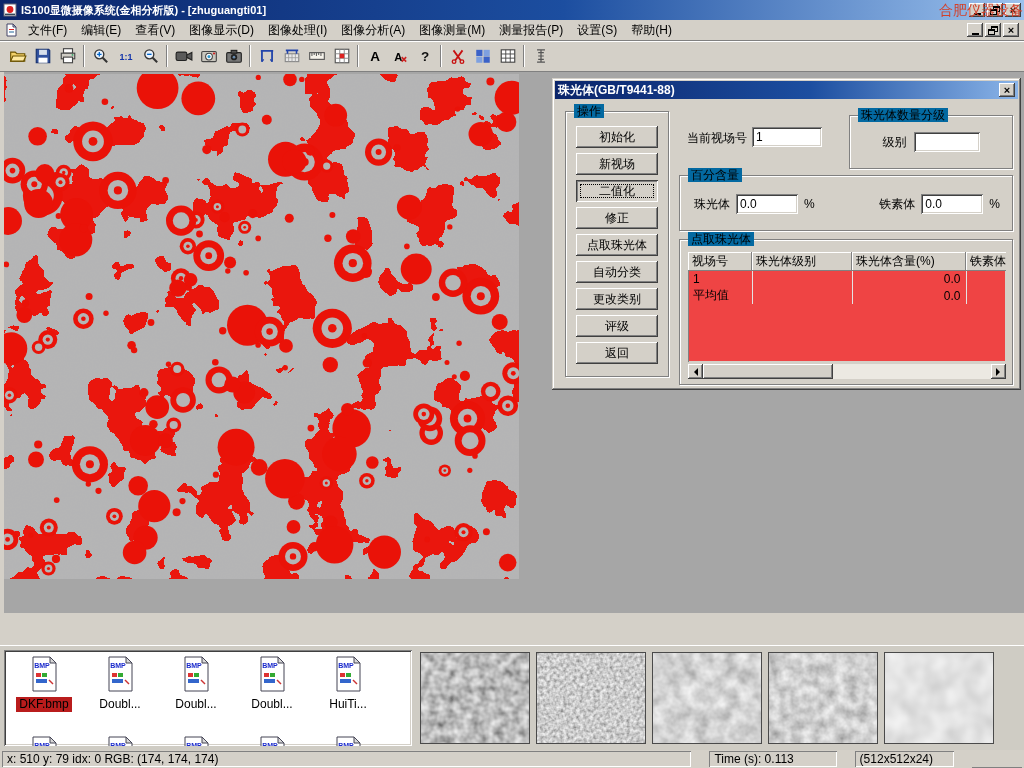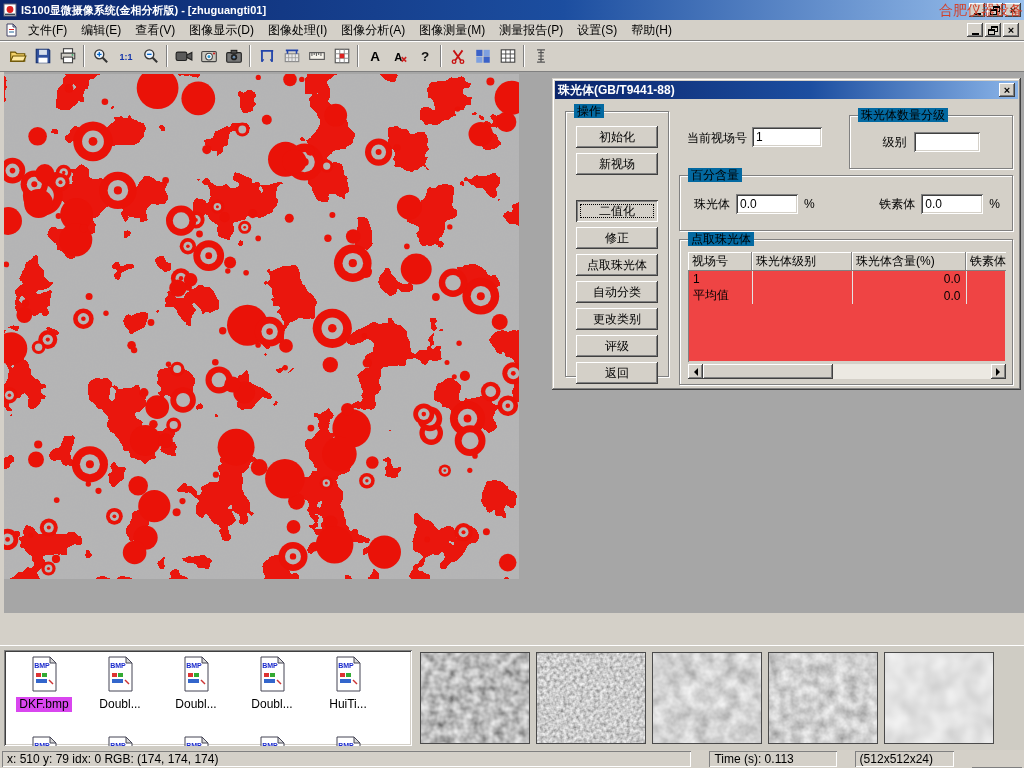--- a/index.html
+++ b/index.html
@@ -40,21 +40,21 @@
   .dlg-title-text{color:#fff;font-weight:bold;font-size:12px;flex:1;white-space:nowrap;}
   .dlg-close{width:16px;height:14px;display:flex;align-items:center;justify-content:center;font-weight:bold;font-size:11px;}
   .dlg-body{position:absolute;left:3px;top:21px;right:3px;bottom:3px;}
 
   .groupbox{position:absolute;border:1px solid #808080;box-shadow:inset 1px 1px 0 #fff,1px 1px 0 #fff;}
   .legend{position:absolute;top:-8px;left:8px;background:#0369a1;padding:0 3px;font-size:12px;line-height:14px;white-space:nowrap;}
 
   .op-group{left:10px;top:12px;width:104px;height:266px;}
   .op-list{display:flex;flex-direction:column;align-items:center;gap:5px;padding-top:14px;}
   .op-btn{width:82px;height:22px;font-size:12px;font-family:inherit;display:flex;align-items:center;justify-content:center;white-space:nowrap;cursor:default;}
-  .op-btn.active{box-shadow:inset 1px 1px 0 #404040,inset -1px -1px 0 #fff,inset 2px 2px 0 #808080,inset -2px -2px 0 #d4d0c8;outline:1px dotted #000;outline-offset:-5px;margin-top:20px;}
+  .op-btn.active{box-shadow:inset 1px 1px 0 #404040,inset -1px -1px 0 #fff,inset 2px 2px 0 #808080,inset -2px -2px 0 #d4d0c8;outline:1px dotted #000;outline-offset:-5px;}
 
   .tfield{background:#fff;box-shadow:inset 1px 1px 0 #808080,inset -1px -1px 0 #fff,inset 2px 2px 0 #404040,inset -2px -2px 0 #d4d0c8;border:none;height:20px;font-size:12px;font-family:inherit;padding:1px 4px;}
 
   .cur-field{position:absolute;left:132px;top:28px;display:flex;align-items:flex-end;gap:5px;}
   .grading-group{left:294px;top:16px;width:164px;height:54px;}
   .grading-row{display:flex;align-items:center;justify-content:center;gap:7px;padding-top:16px;}
   .percent-group{left:124px;top:76px;width:334px;height:56px;}
   .percent-row{display:flex;align-items:center;gap:6px;padding:18px 12px 0 14px;}
   .percent-row .gap{flex:1;}
   .mf-group{left:124px;top:140px;width:334px;height:146px;}
@@ -72,21 +72,21 @@
   .tri-l{width:0;height:0;border:4px solid transparent;border-right:4px solid #000;margin-left:-3px;}
   .tri-r{width:0;height:0;border:4px solid transparent;border-left:4px solid #000;margin-right:-3px;}
 
   
   .filestrip{position:absolute;top:645px;left:0;width:1024px;height:105px;background:#cfccc4;border-top:1px solid #fff;}
   .filebox{position:absolute;left:4px;top:4px;width:408px;height:96px;background:#fff;box-shadow:inset 1px 1px 0 #808080,inset -1px -1px 0 #fff,inset 2px 2px 0 #404040,inset -2px -2px 0 #d4d0c8;overflow:hidden;padding:6px 2px 0 2px;}
   .file-row{display:flex;}
   .file-row2{display:flex;margin-top:24px;}
   .file-item{width:76px;display:flex;flex-direction:column;align-items:center;cursor:default;}
   .file-label{font-size:12px;margin-top:2px;padding:0 3px;line-height:15px;white-space:nowrap;}
-  .file-label.selected{background:#d946ef;}
+  .file-label.selected{background:#b91c1c;}
   .thumbs{position:absolute;left:420px;top:6px;display:flex;gap:6px;}
   .thumb{width:110px;height:92px;border:1px solid #4a4a4a;background:#555;cursor:default;}
 
   
   .statusbar{position:absolute;left:0;top:750px;width:1024px;height:18px;background:#d4d0c8;display:flex;gap:18px;align-items:center;padding:1px 2px;}
   .spanel{height:16px;box-shadow:inset 1px 1px 0 #808080,inset -1px -1px 0 #fff;font-size:12px;line-height:15px;padding:0 5px;white-space:nowrap;display:flex;align-items:center;gap:4px;}
   .sp1{width:694px;} .sp-time{width:128px;} .sp-size{width:100px;} .sp-mode{flex:1;margin-top:32px;}
 </style>
 </head>
 <body>

